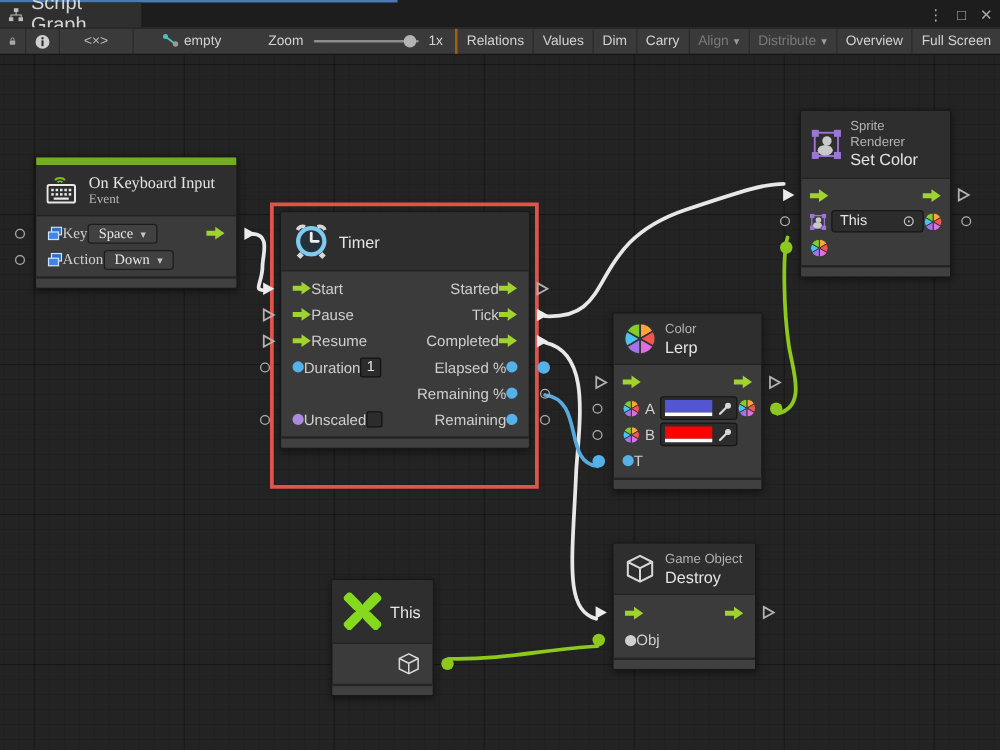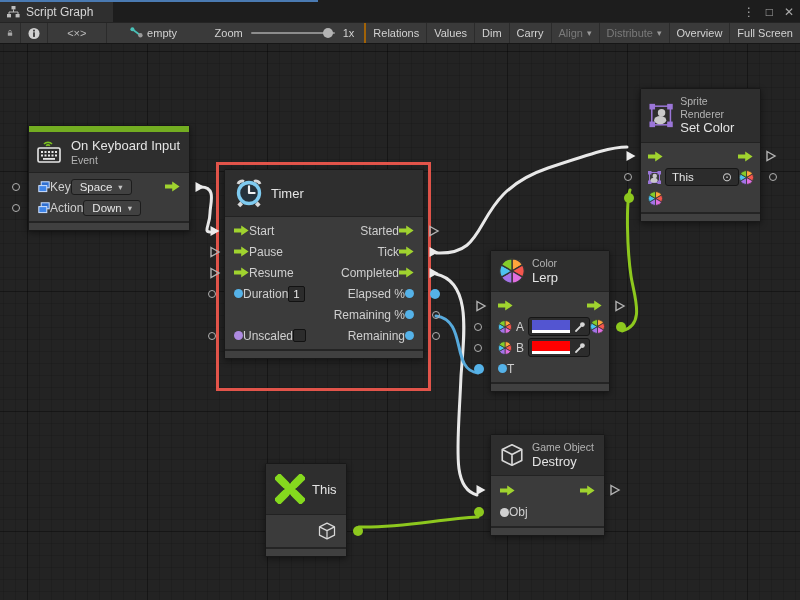--- a/index.html
+++ b/index.html
@@ -4,21 +4,21 @@
 <style>
   * { margin:0; padding:0; box-sizing:border-box; }
   html,body { width:800px; height:600px; overflow:hidden; background:#1d1d1d;
               font-family:"Liberation Sans", sans-serif; }
   .window { position:relative; width:800px; height:600px; }
 
   
   .titlebar { position:absolute; top:0; left:0; right:0; height:22px; background:#1d1d1d; }
   .accent { position:absolute; top:0; left:0; width:318px; height:2px; background:#4a7ab2; }
   .tab { position:absolute; top:2px; left:0; width:113px; height:20px; background:#2f2f2f;
-         display:flex; align-items:center; gap:6px; padding:0 7px; color:#d6d6d6; font-size:12px; }
+         display:flex; align-items:center; gap:6px; padding:0 7px; color:#d6d6d6; font-size:16px; }
   .win-controls { position:absolute; right:6px; top:2px; height:20px; display:flex; align-items:center;
                   gap:11px; color:#ababab; font-size:12px; }
   .win-controls span { cursor:default; }
 
   
   .toolbar { position:absolute; top:22px; left:0; right:0; height:22px; background:#3a3a3a;
              border-top:1px solid #242424; border-bottom:1px solid #161616;
              display:flex; align-items:stretch; font-size:11px; color:#d2d2d2; }
   .tbtn { display:flex; align-items:center; justify-content:center; gap:4px;
           padding:0 7px; border-right:1px solid #2b2b2b; white-space:nowrap; }
@@ -223,21 +223,21 @@
 
     <svg class="wires" width="800" height="556">
       <path class="w-white" d="M 201 143 C 217 143 210 160 210 169 C 210 181 203 188 210 188"></path>
       <path class="w-white" d="M 436 209 C 496 212 466 152 548 124 C 596 108 612 103 627 103"></path>
       <path class="w-white" d="M 436 230 C 472 238 464 290 461 332 C 458 404 451 444 477 451"></path>
       <path class="w-blue" d="M 436 272 C 468 276 450 326 478 329"></path>
       <path class="w-green" d="M 622 287 C 646 281 634 252 631 232 C 627 205 626 158 630 146"></path>
       <path class="w-green" d="M 359 483 C 404 484 438 475 478 473"></path>
     </svg>
 
-    <div class="node" style="left:28px; top:81px; width:162px;">
+    <div class="node" style="left:28px; top:81px; width:162px;font-family:Liberation Serif, serif;">
       <div class="colorbar" style="background: rgb(115, 173, 33);"></div>
       <div class="nhead">
         <svg width="27" height="24" viewBox="0 0 27 24">
           <path d="M7 4 a5 4 0 0 1 8 0" fill="none" stroke="#7cc220" stroke-width="1.6"></path>
           <path d="M9 5.8 a2.6 2 0 0 1 4 0" fill="none" stroke="#7cc220" stroke-width="1.5"></path>
           <rect x="1" y="8" width="22" height="14" rx="1.5" fill="none" stroke="#e8e8e8" stroke-width="1.6"></rect>
           <g fill="#e8e8e8">
             <rect x="4" y="11" width="2" height="2"></rect>
               <rect x="7.5" y="11" width="2" height="2"></rect>
               <rect x="11" y="11" width="2" height="2"></rect>

